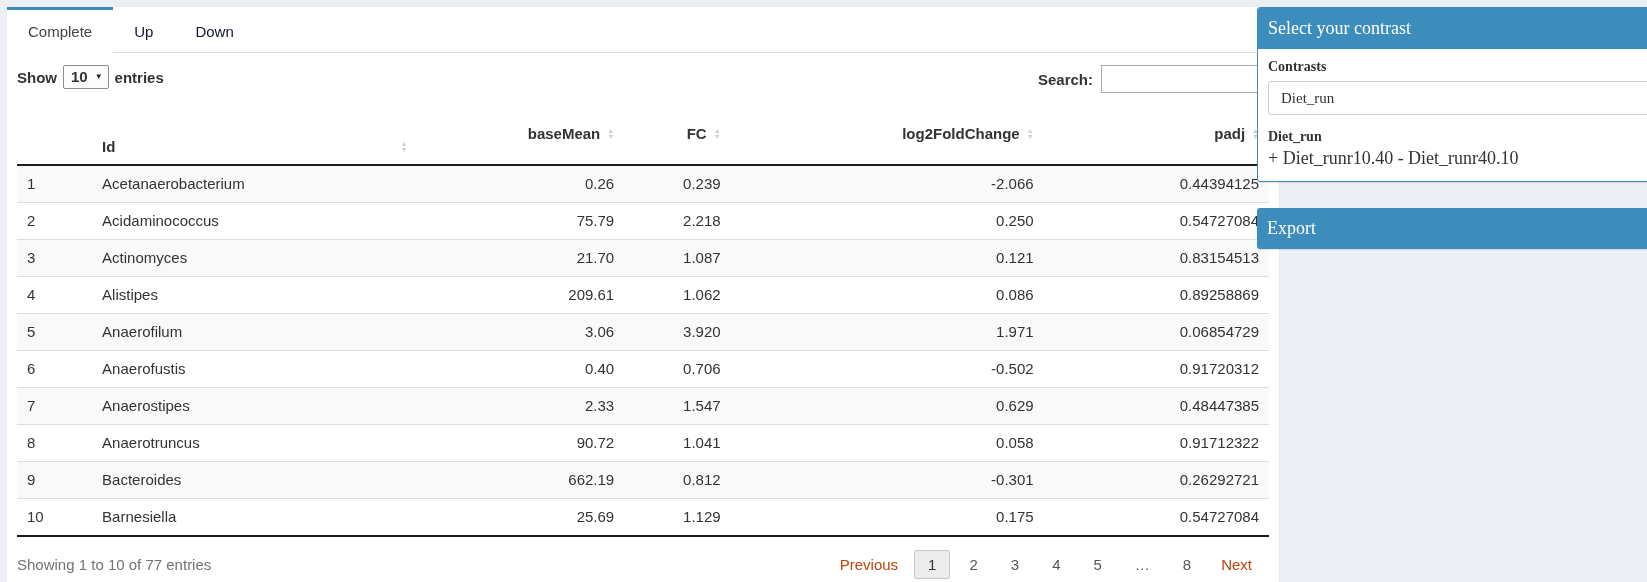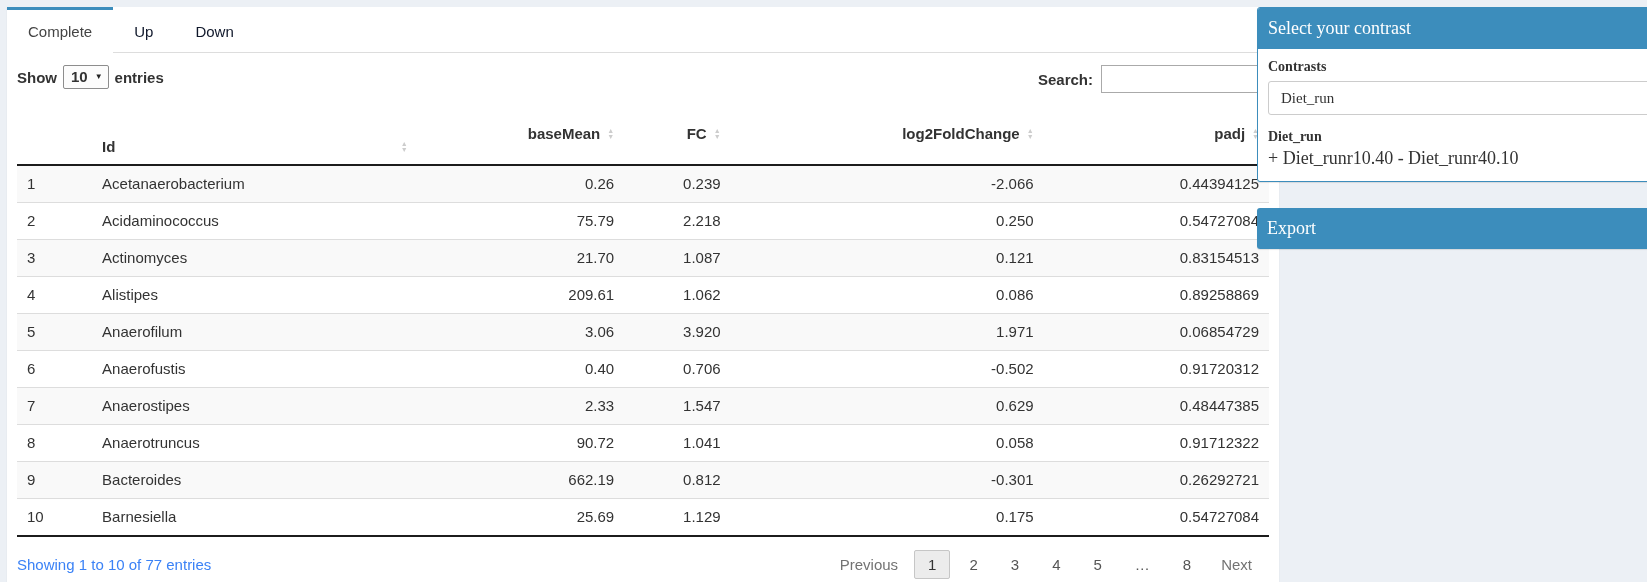--- a/index.html
+++ b/index.html
@@ -61,27 +61,27 @@
   table.dt tbody td { padding:8px 10px; border-top:1px solid #ddd; line-height:20px; }
   table.dt tbody tr:first-child td { border-top:none; }
   table.dt tbody tr:nth-child(odd) { background:#f9f9f9; }
   table.dt tbody tr:last-child td { border-bottom:2px solid #1c1c1c; }
   td.r, th.r { text-align:right; }
   col.c-num { width:6%; } col.c-id { width:26%; } col.c-basemean { width:16.5%; }
   col.c-fc { width:8.5%; } col.c-lfc { width:25%; } col.c-padj { width:18%; }
 
   
   .dt-footer { display:flex; justify-content:space-between; align-items:center; padding-top:13px; }
-  .dt-info { color:#3b82f6; }
+  .dt-info { color:#737373; }
   .dt-paginate { display:flex; align-items:center; gap:5px; padding-right:6px; }
   .pg {
     padding:5px 13px; color:#555; cursor:pointer; border:1px solid transparent;
     border-radius:2px; user-select:none;
   }
-  .pg.prev, .pg.next { color:#737373; padding:5px 10px; }
+  .pg.prev, .pg.next { color:#c2410c; padding:5px 10px; }
   .pg.current { background:#ececec; border:1px solid #c6c6c6; color:#333; }
   .pg.gap { cursor:default; }
 
   
   .rightcol { position:absolute; left:1257px; top:7px; width:443px;font-family:Liberation Serif, serif; }
   .box { border-radius:3px; box-shadow:0 1px 1px rgba(0,0,0,.1); }
   .box.contrast { background:#fff; border:1px solid #3c8dbc; margin-bottom:26px; }
   .box-header {
     background:#3c8dbc; color:#fff; padding:10px 10px; font-size:18px;
     display:flex; justify-content:space-between; align-items:center;

